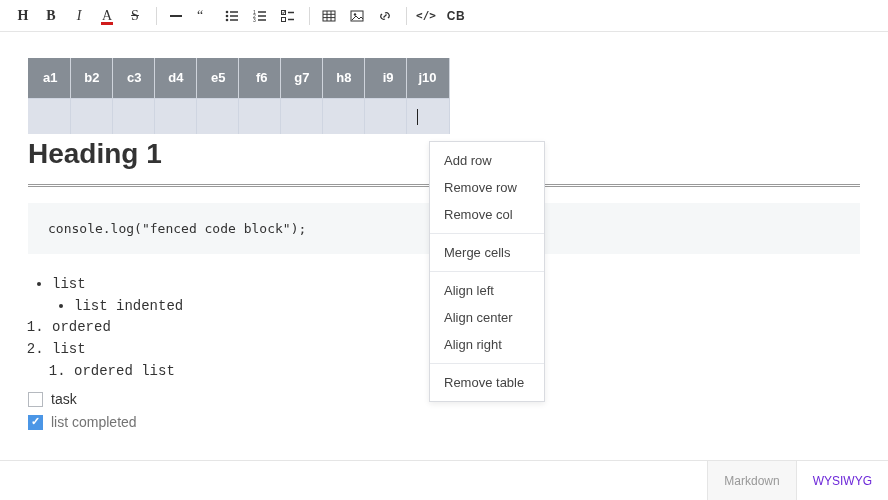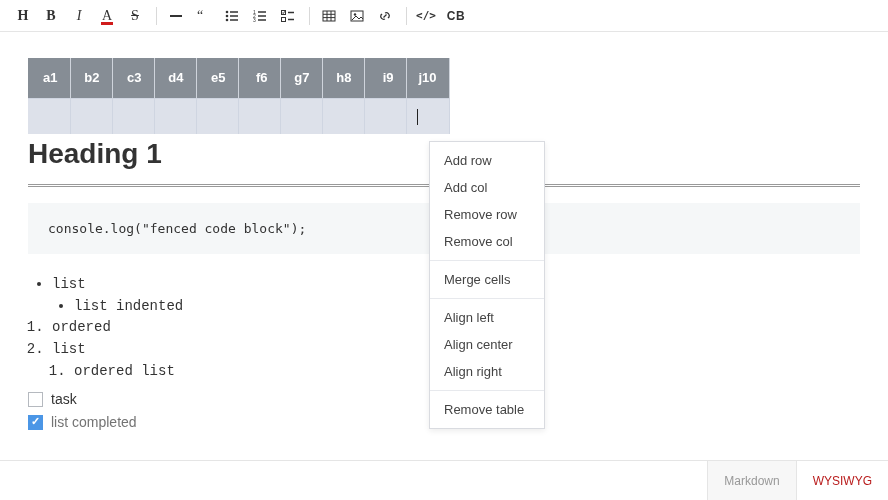--- a/index.html
+++ b/index.html
@@ -145,21 +145,21 @@
     background: #fff;
   }
   .btab {
     padding: 0 16px;
     display: flex; align-items: center;
     font-size: 12px;
     border-left: 1px solid #e5e5e5;
     color: #999;
     cursor: pointer;
   }
-  .btab.active { color: #b91c1c; background: #fff;}
+  .btab.active { color: #6d28d9; background: #fff;}
   .btab.inactive { background: #f7f7f7; }
   
   .editor-wrap::-webkit-scrollbar { width: 12px; }
   .editor-wrap::-webkit-scrollbar-thumb { background: #b4b6ba; border-radius: 6px; }
   .editor-wrap::-webkit-scrollbar-track { background: #f4f4f4; }
   svg { display:block; }
 </style>
 </head>
 <body>
 
@@ -310,21 +310,20 @@
       <span class="task-box checked"></span>
       <span>list completed</span>
     </div>
   </div>
 
 </div>
 
 <div class="ctx-menu">
   <div class="ctx-group">
     <div class="ctx-item">Add row</div>
-    <div class="ctx-item">Add col</div>
     <div class="ctx-item">Remove row</div>
     <div class="ctx-item">Remove col</div>
   </div>
   <div class="ctx-sep"></div>
   <div class="ctx-group">
     <div class="ctx-item">Merge cells</div>
   </div>
   <div class="ctx-sep"></div>
   <div class="ctx-group">
     <div class="ctx-item">Align left</div>

